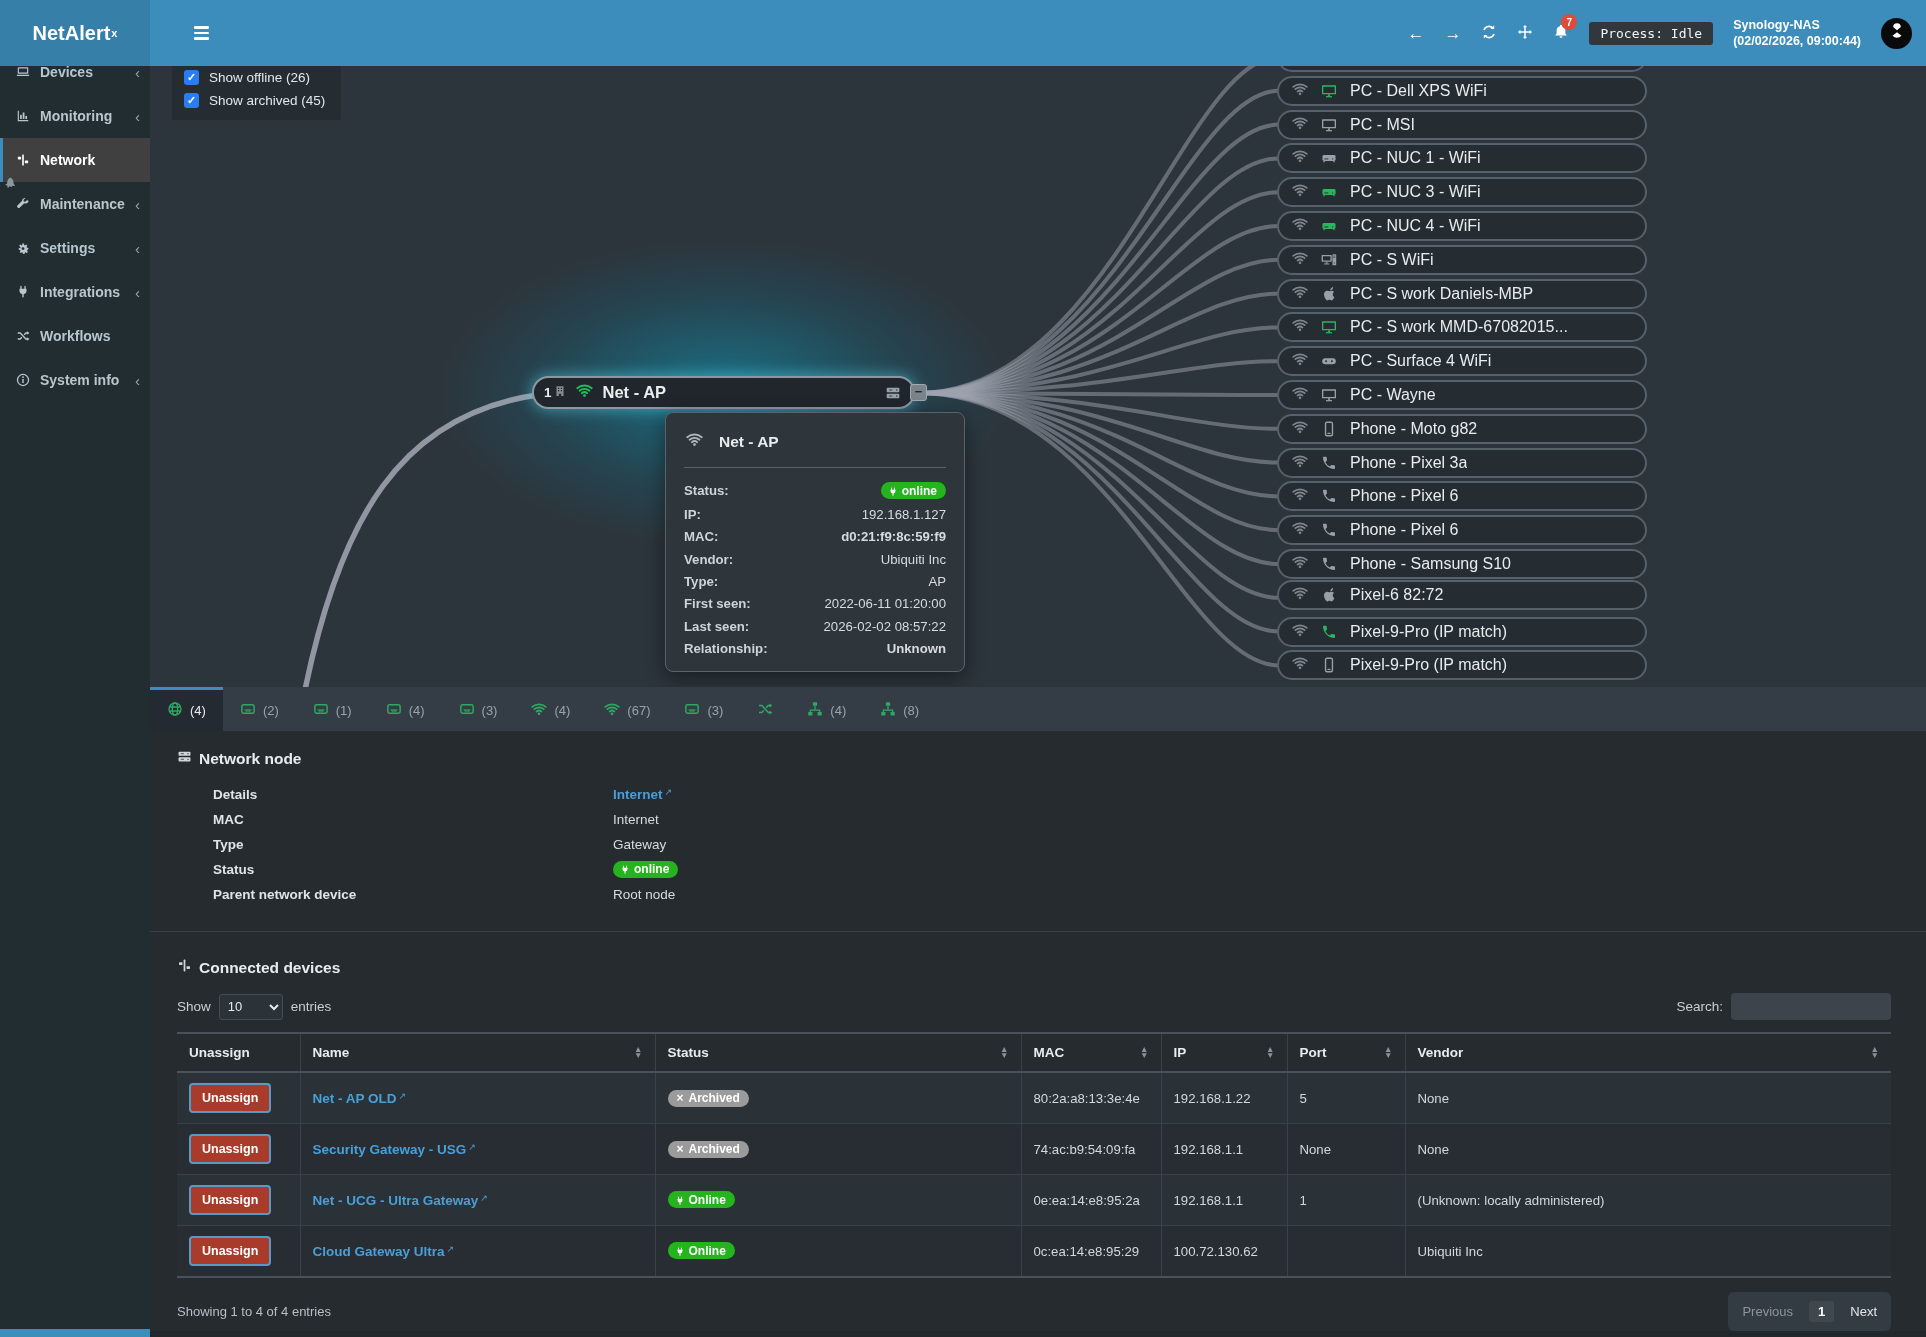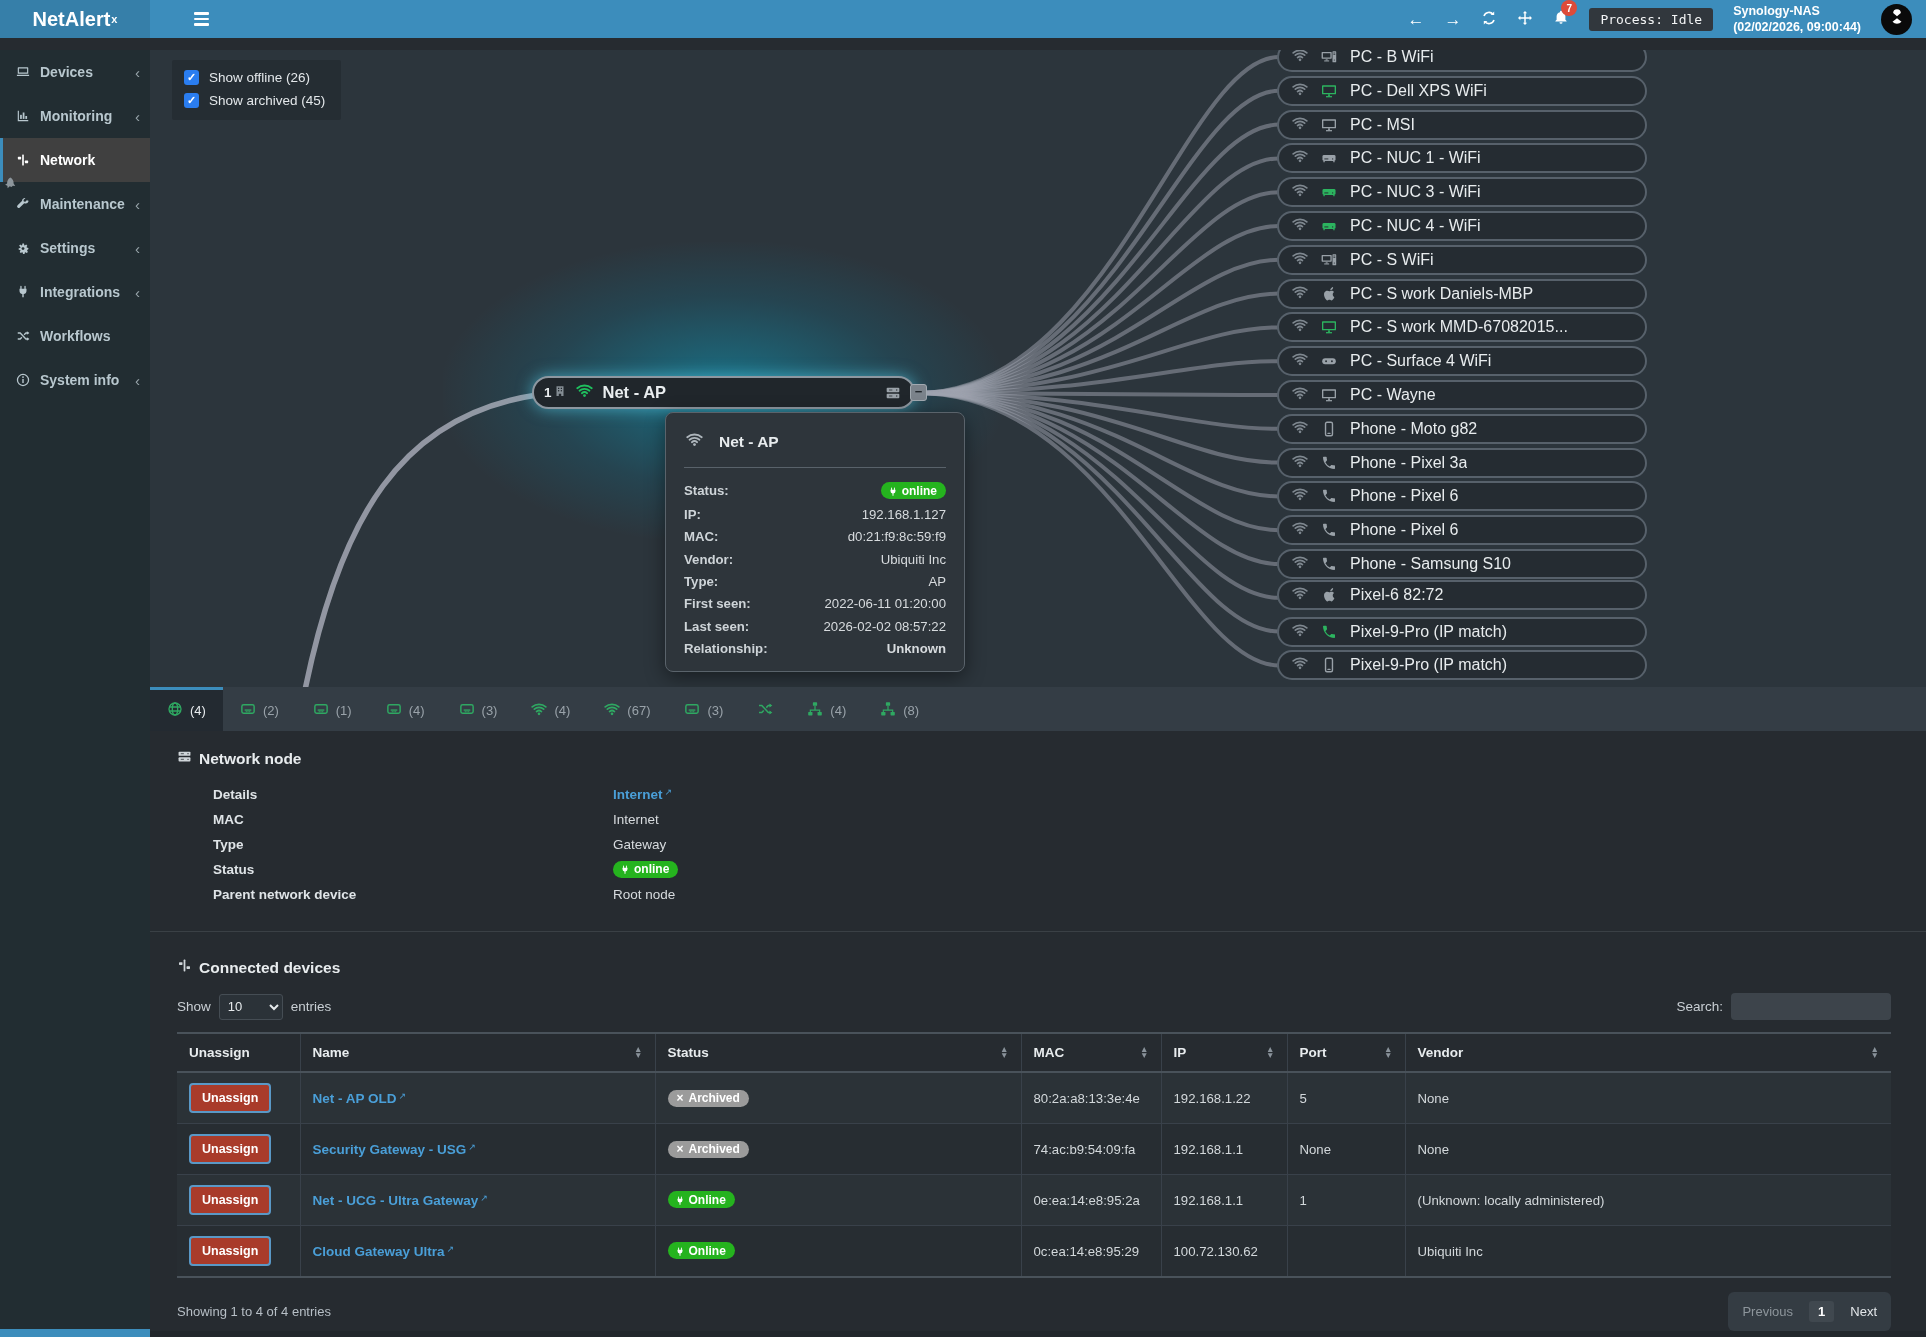--- a/index.html
+++ b/index.html
@@ -1,20 +1,20 @@
 <!DOCTYPE html>
 <html><head>
 <meta charset="utf-8">
 <style>
   * { margin:0; padding:0; box-sizing:border-box; }
   html,body { width:1926px; height:1337px; overflow:hidden; background:#262b30;
     font-family:"Liberation Sans", sans-serif; }
 
   
-  .topbar { position:fixed; top:0; left:0; width:1926px; height:38px; background:#3c8dbc; z-index:30; display:flex; align-items:stretch;gap:28px; }
+  .topbar { position:fixed; top:0; left:0; width:1926px; height:66px; background:#3c8dbc; z-index:30; display:flex; align-items:stretch;gap:28px; }
   .logo { width:150px; background:#367fa9; color:#fff; display:flex; align-items:center; justify-content:center; font-size:20px; font-weight:bold; }
   .logo sup { font-size:11px; margin-left:1px; }
   .burger { width:46px; display:flex; align-items:center; justify-content:center; color:#fff; cursor:pointer; }
   .burger .bars { display:flex; flex-direction:column; gap:3px; }
   .burger .bars i { display:block; width:15px; height:2.5px; background:#fff; border-radius:1px; }
   .top-right { margin-left:auto; display:flex; align-items:center; gap:20px; padding-right:14px; color:#fff; }
   .nav-ico { font-size:17px; color:#fff; cursor:pointer; line-height:1; }
   .nav-ico svg { width:16px; height:16px; }
   .bell-wrap { position:relative; cursor:pointer; }
   .bell-wrap svg { width:16px; height:16px; }
@@ -355,21 +355,21 @@
                 </svg>
                 <b style="font-weight: bold;">online</b>
               </span></span>
           </div>
           <div class="tt-row">
             <span class="tt-label">IP:</span>
             <span class="tt-val"><span class="tt-text" style="font-weight: normal;">192.168.1.127</span></span>
           </div>
           <div class="tt-row">
             <span class="tt-label">MAC:</span>
-            <span class="tt-val"><span class="tt-text" style="font-weight: normal;">d0:21:f9:8c:59:f9</span></span>
+            <span class="tt-val"><span class="tt-text" style="font-weight: bold;">d0:21:f9:8c:59:f9</span></span>
           </div>
           <div class="tt-row">
             <span class="tt-label">Vendor:</span>
             <span class="tt-val"><span class="tt-text" style="font-weight: normal;">Ubiquiti Inc</span></span>
           </div>
           <div class="tt-row">
             <span class="tt-label">Type:</span>
             <span class="tt-val"><span class="tt-text" style="font-weight: normal;">AP</span></span>
           </div>
           <div class="tt-row">

